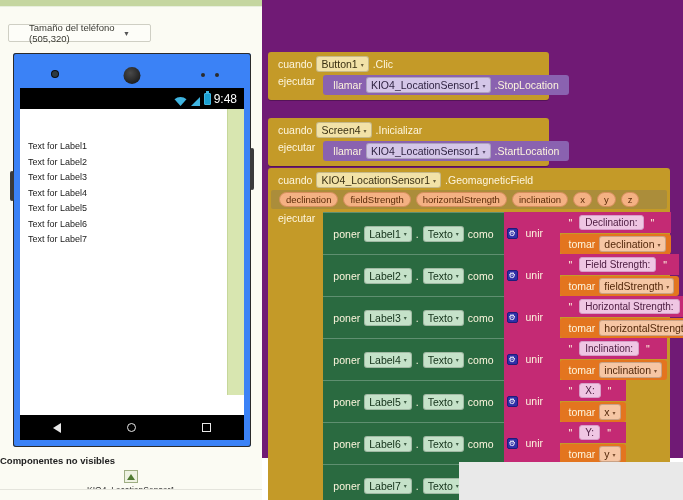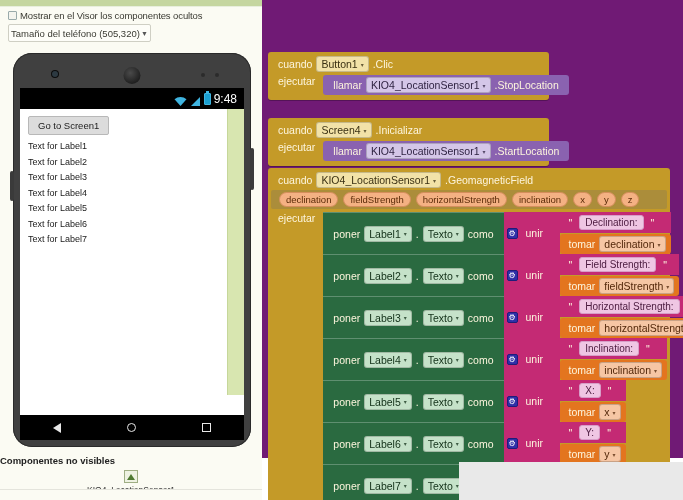--- a/index.html
+++ b/index.html
@@ -28,30 +28,30 @@
   }
   #chkbox {
     width: 9px; height: 9px; border: 1px solid #9aa; background: #f4f4ee;
     border-radius: 1px; flex: none;
   }
   #chklabel { font-size: 9.5px; color: #3a3a32; white-space: nowrap; letter-spacing: -0.1px;}
   #sizesel {
     position: absolute; left: 8px; top: 24px;
     width: 143px; height: 18px;
     border: 1px solid #cfcfc4; background: #fdfdf8; border-radius: 2px;
-    display: flex; align-items: center; padding: 0 2px;
+    display: flex; align-items: center; padding: 0 20px;
     font-size: 9.5px; color: #3a3a32;
   }
   #sizesel .caret { margin-left: auto; font-size: 7px; color: #555; }
 
   
   #phone {
     position: absolute; left: 13px; top: 53px;
     width: 238px; height: 394px;
-    background: #404040; border-radius: 19px;
+    background: #3b82f6; border-radius: 3px;
     box-shadow: 0 0 0 1px #2a2a2a inset;
   }
   #phone::after{
     content:""; position:absolute; left:-3px; top:118px; width:4px; height:30px;
     background:#3a3a3a; border-radius:2px;
   }
   #phone .btn-r{ position:absolute; right:-3px; top:95px; width:4px; height:42px;
     background:#3a3a3a; border-radius:2px; }
   #speaker {
     position: absolute; left: 50%; top: 14px; transform: translateX(-50%);
@@ -172,24 +172,20 @@
 </style>
 </head>
 <body>
 
 <div id="root">
 
   <div id="designer">
 
     <div id="topstrip"></div>
 
-    <div id="chkrow">
-      <div id="chkbox"></div>
-      <span id="chklabel">Mostrar en el Visor los componentes ocultos</span>
-    </div>
 
     <div id="sizesel">
       <span>Tamaño del teléfono (505,320)</span>
       <span class="caret">▼</span>
     </div>
 
     <div id="phone">
       <div class="btn-r"></div>
       <div id="speaker"></div>
       <div id="cam"></div>
@@ -208,21 +204,20 @@
             <svg width="11" height="11" viewBox="0 0 11 11">
               <path d="M10 1 L10 10 L1 10 Z" fill="#3fb4e0"></path>
             </svg>
           </span>
           <span class="bat-ic"></span>
           <span class="clock">9:48</span>
         </div>
 
 
         <div id="canvasarea">
-          <div id="gotobtn">Go to Screen1</div>
           <div id="labels">
               <div>Text for Label1</div>
               <div>Text for Label2</div>
               <div>Text for Label3</div>
               <div>Text for Label4</div>
               <div>Text for Label5</div>
               <div>Text for Label6</div>
               <div>Text for Label7</div>
             </div>
           <div id="greenbar"></div>

